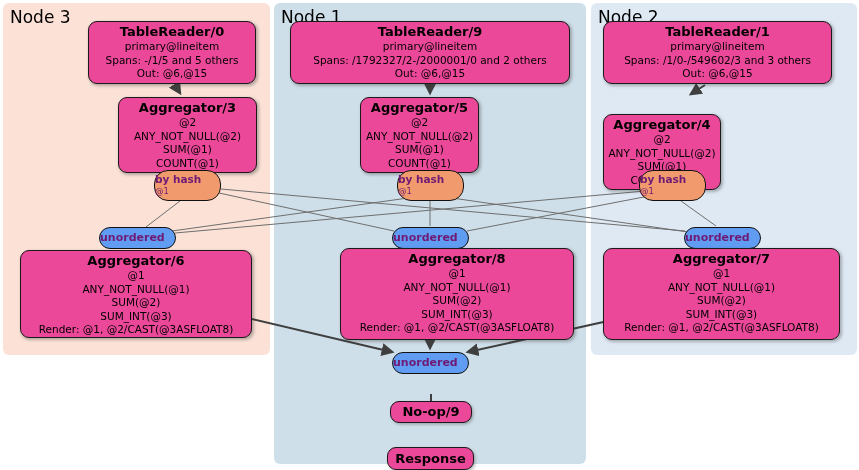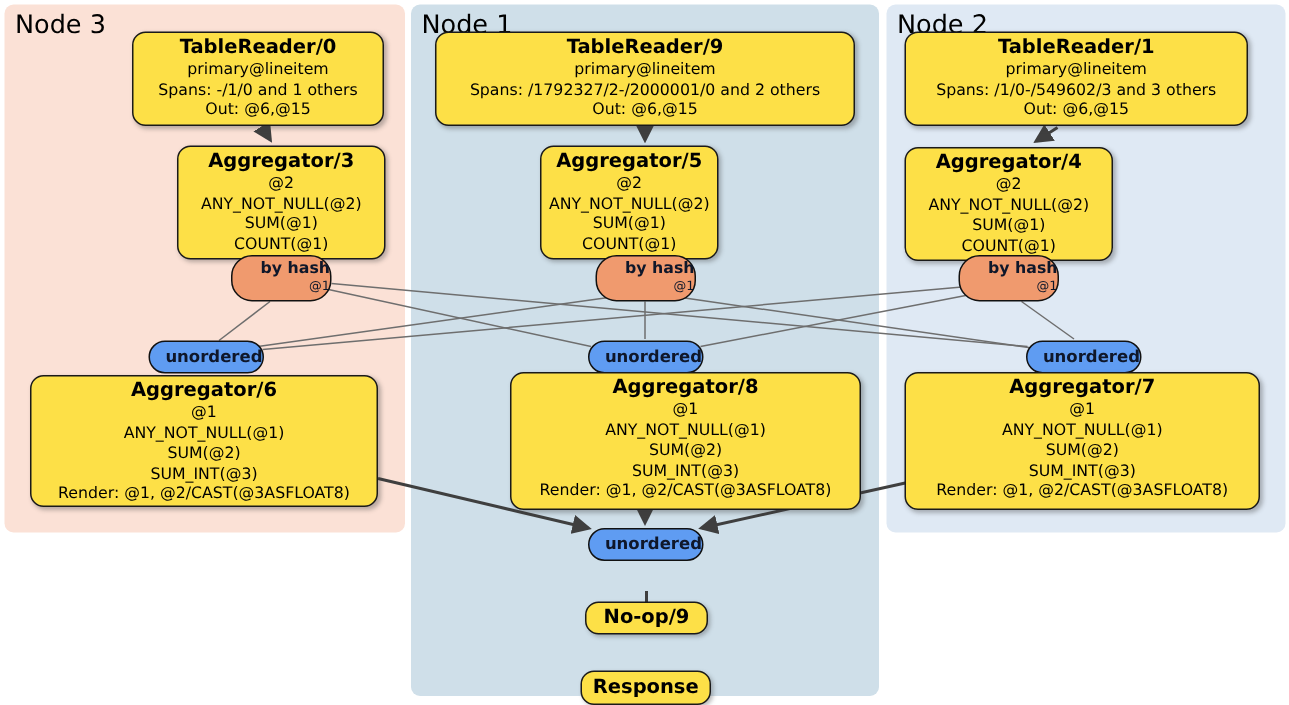--- a/index.html
+++ b/index.html
@@ -1,27 +1,27 @@
 <!DOCTYPE html>
 <html><head>
 <meta charset="utf-8">
 <style>
   html,body{margin:0;padding:0;background:#ffffff;font-family:"DejaVu Sans","Liberation Sans",sans-serif;}
   #canvas{position:relative;width:859px;height:470px;background:#ffffff;overflow:hidden;}
   .region{position:absolute;border-radius:6px;}
   .region-label{position:absolute;left:7px;top:4px;font-size:17px;color:#000;}
   #edges{position:absolute;left:0;top:0;width:859px;height:470px;pointer-events:none;}
-  .box{position:absolute;background:#fde047;border:1px solid #1a1a1a;border-radius:9px;
+  .box{position:absolute;background:#ec4899;border:1px solid #1a1a1a;border-radius:9px;
        box-shadow:1.5px 1.5px 3px rgba(60,60,60,.35);text-align:center;color:#000;
        padding:2px 4px;box-sizing:border-box;}
   .box-title{font-weight:bold;font-size:13px;line-height:16px;white-space:nowrap;}
   .box-line{font-size:10.5px;line-height:13.6px;white-space:nowrap;}
   .mini{padding:0;display:flex;align-items:center;justify-content:center;margin-top:30px;}
   .mini .box-title{font-size:13px;}
-  .oval{position:absolute;border:1.4px solid #111;text-align:right;box-sizing:border-box;color:#0f172a;}
+  .oval{position:absolute;border:1.4px solid #111;text-align:left;box-sizing:border-box;color:#701a75;}
   .router{width:67px;height:31px;border-radius:14px;padding-top:2px;}
   .router-label{font-weight:bold;font-size:10.5px;line-height:13px;}
   .router-key{font-size:8.5px;line-height:10px;}
   .sync{width:77px;height:22px;border-radius:11px;}
   .sync-label{font-weight:bold;font-size:11px;line-height:19px;}
 </style>
 </head>
 <body>
 
 <div id="canvas">
@@ -60,21 +60,21 @@
       <line x1="252" y1="319" x2="392" y2="352" marker-end="url(#arrow)"></line>
       <line x1="430" y1="341" x2="430" y2="348" marker-end="url(#arrow)"></line>
       <line x1="608" y1="321" x2="468" y2="352" marker-end="url(#arrow)"></line>
       <line x1="431" y1="394" x2="431" y2="420" marker-end="url(#arrow)"></line>
     </g>
   </svg>
 
   <div class="box" style="left:88px;top:21px;width:168px;height:63px;">
     <div class="box-title">TableReader/0</div>
     <div class="box-line">primary@lineitem</div>
-    <div class="box-line">Spans: -/1/0 and 1 others</div>
+    <div class="box-line">Spans: -/1/5 and 5 others</div>
     <div class="box-line">Out: @6,@15</div>
   </div>
   <div class="box" style="left:290px;top:21px;width:280px;height:63px;">
     <div class="box-title">TableReader/9</div>
     <div class="box-line">primary@lineitem</div>
     <div class="box-line">Spans: /1792327/2-/2000001/0 and 2 others</div>
     <div class="box-line">Out: @6,@15</div>
   </div>
   <div class="box" style="left:603px;top:21px;width:229px;height:63px;">
     <div class="box-title">TableReader/1</div>
@@ -90,21 +90,21 @@
     <div class="box-line">SUM(@1)</div>
     <div class="box-line">COUNT(@1)</div>
   </div>
   <div class="box" style="left:360px;top:97px;width:119px;height:76px;">
     <div class="box-title">Aggregator/5</div>
     <div class="box-line">@2</div>
     <div class="box-line">ANY_NOT_NULL(@2)</div>
     <div class="box-line">SUM(@1)</div>
     <div class="box-line">COUNT(@1)</div>
   </div>
-  <div class="box" style="left:603px;top:98px;width:139px;height:76px;">
+  <div class="box" style="left:603px;top:114px;width:118px;height:76px;">
     <div class="box-title">Aggregator/4</div>
     <div class="box-line">@2</div>
     <div class="box-line">ANY_NOT_NULL(@2)</div>
     <div class="box-line">SUM(@1)</div>
     <div class="box-line">COUNT(@1)</div>
   </div>
 
   <div class="oval router" style="left: 154px; top: 170px; background-color: rgb(240, 154, 110);">
     <div class="router-label">by hash</div>
     <div class="router-key">@1</div>

